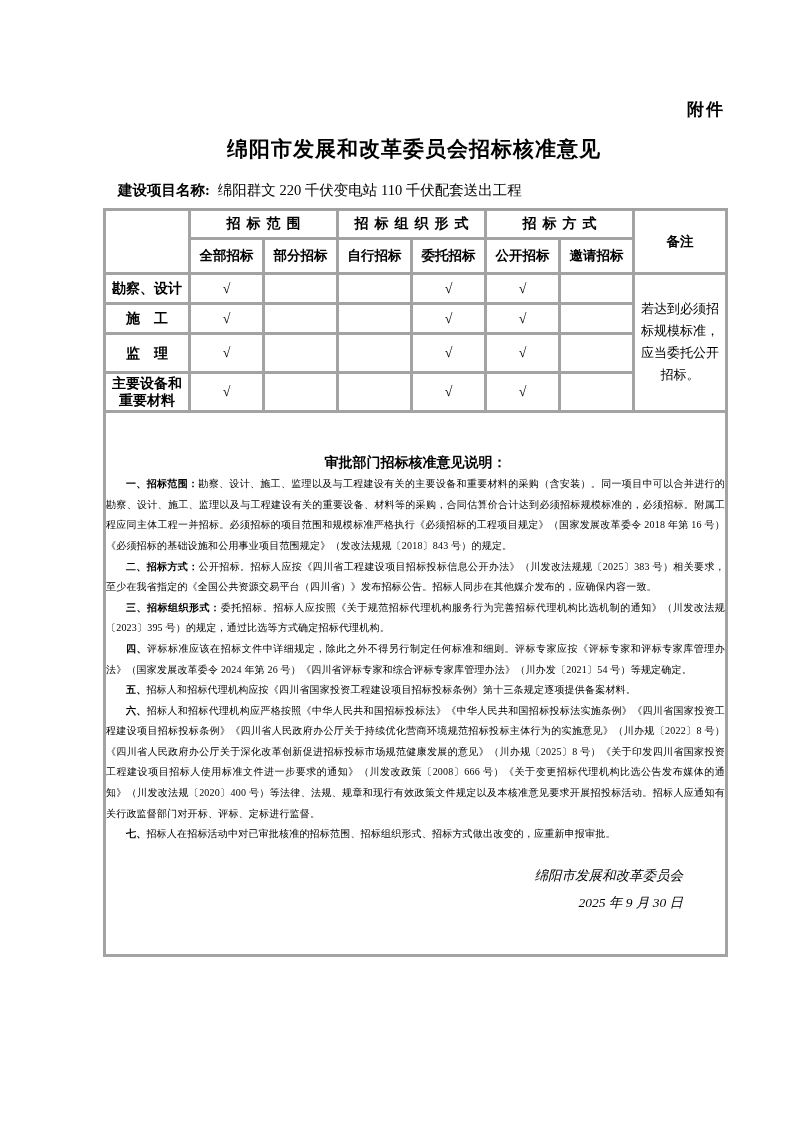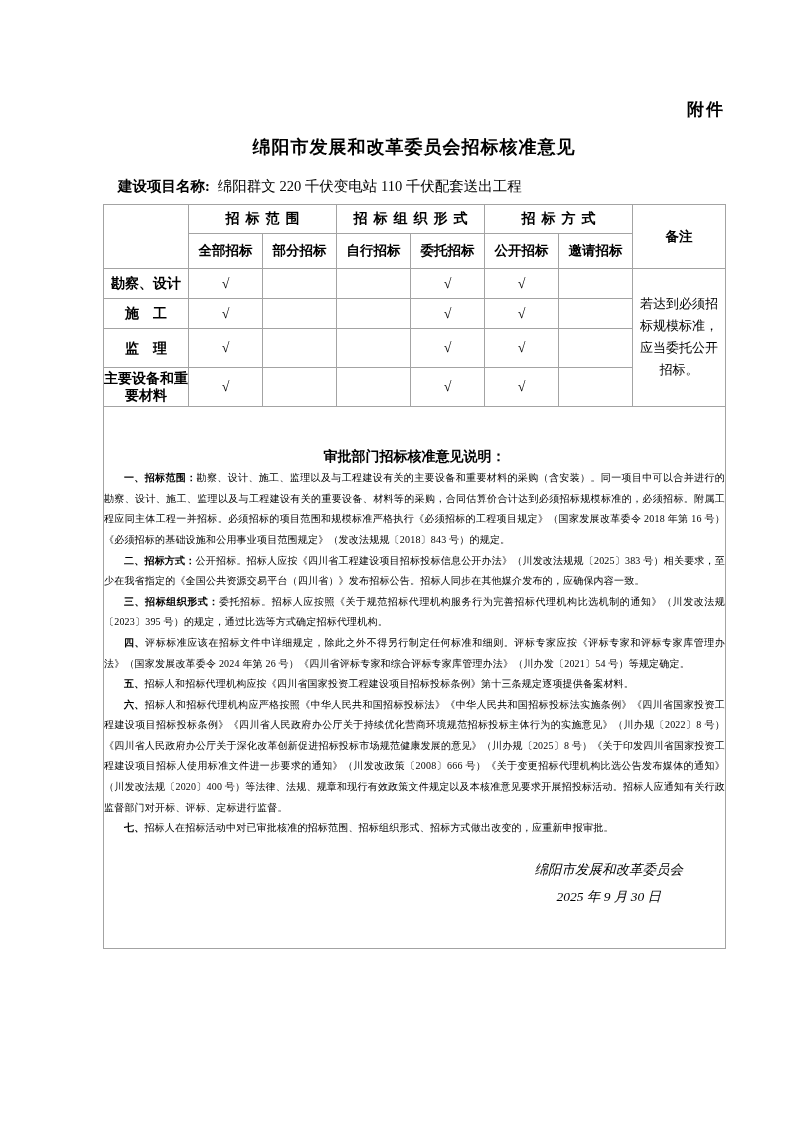--- a/index.html
+++ b/index.html
@@ -7,30 +7,30 @@
     width:793px; height:1122px; background:#ffffff; color:#000;
     font-family:"Liberation Serif", serif; position:relative; overflow:hidden;
   }
   .content { position:absolute; left:103px; top:98px; width:622px; }
 
   .attachment {
     font-family:"Liberation Sans", sans-serif; font-weight:600;
     font-size:17px; margin-left:15px; letter-spacing:2px;text-align:right;
   }
   .doc-title {
-    text-align:center; font-size:18px; font-weight:bold;
+    text-align:center; font-size:21px; font-weight:bold;
     margin-top:14px; letter-spacing:1px;
   }
   .project-line { margin-top:18px; margin-left:15px; font-size:14.5px; }
   .project-line .plabel { font-weight:bold; margin-right:8px; }
 
   table.approval {
     border-collapse:collapse; margin-top:8px; width:622px; table-layout:fixed;
   }
-  table.approval td { border:1px solid #a3a3a3; padding:0; text-align:center; vertical-align:middle; }
+  table.approval td { border:3px solid #a3a3a3; padding:0; text-align:center; vertical-align:middle; }
 
   .hdr-group {
     font-family:"Liberation Sans", sans-serif; font-weight:600;
     font-size:14px; letter-spacing:6px; text-indent:6px;
   }
   .hdr-sub {
     font-family:"Liberation Sans", sans-serif; font-weight:600; font-size:13.5px;margin-left:28px;
   }
   .row-label {
     font-family:"Liberation Sans", sans-serif; font-weight:600;
@@ -48,21 +48,21 @@
   }
   .opinion-heading { font-weight:bold; font-size:14px; line-height:23px; }
   .para {
     margin:0; text-indent:2em; font-size:10px; line-height:20.6px;
     text-align:justify; letter-spacing:0.2px;
   }
   .para .lead { font-weight:bold; }
 
   .sig-block {
     width:-moz-fit-content; width:fit-content;
-    margin:17px 42px 0 auto; text-align:center;
+    margin:17px 42px 0 auto; text-align:right;
     font-style:italic; font-size:13.5px; line-height:27px;
   }
 </style>
 </head>
 <body>
 
 <div class="content">
 
   <div class="attachment">附件</div>
 

